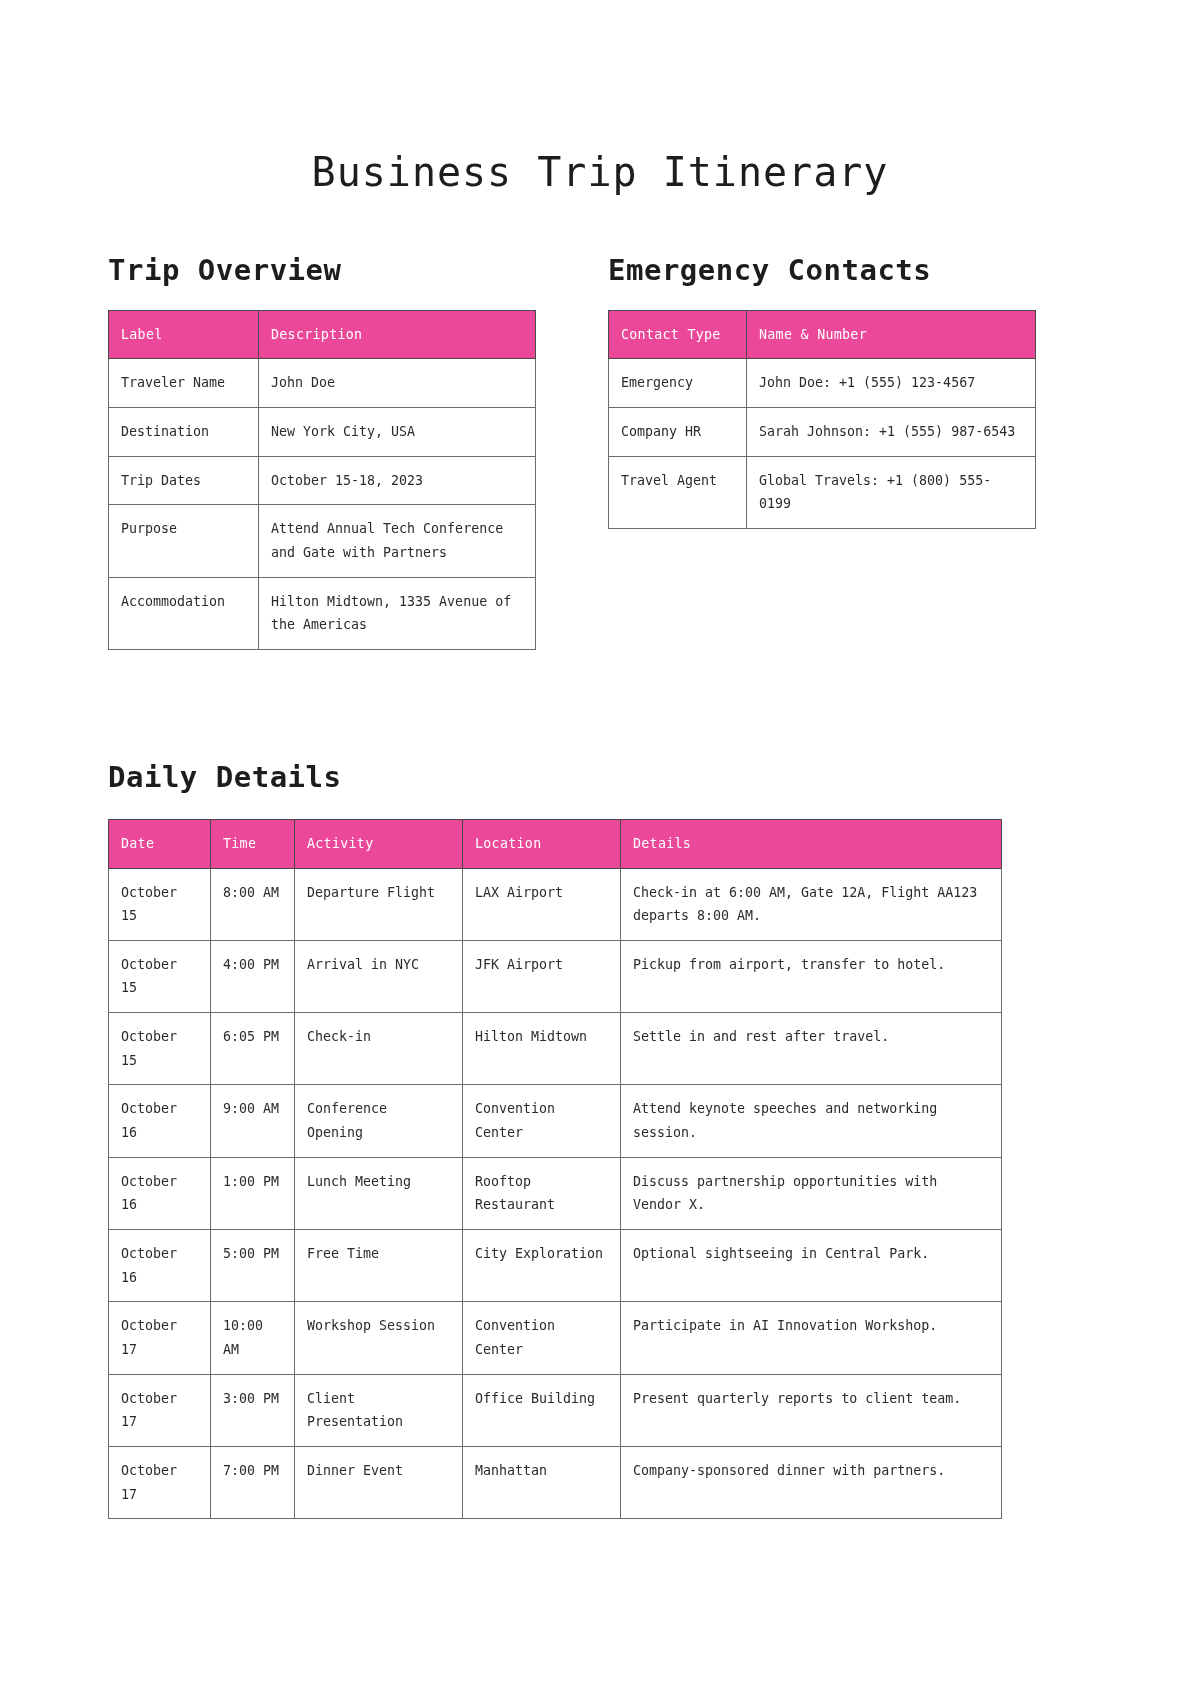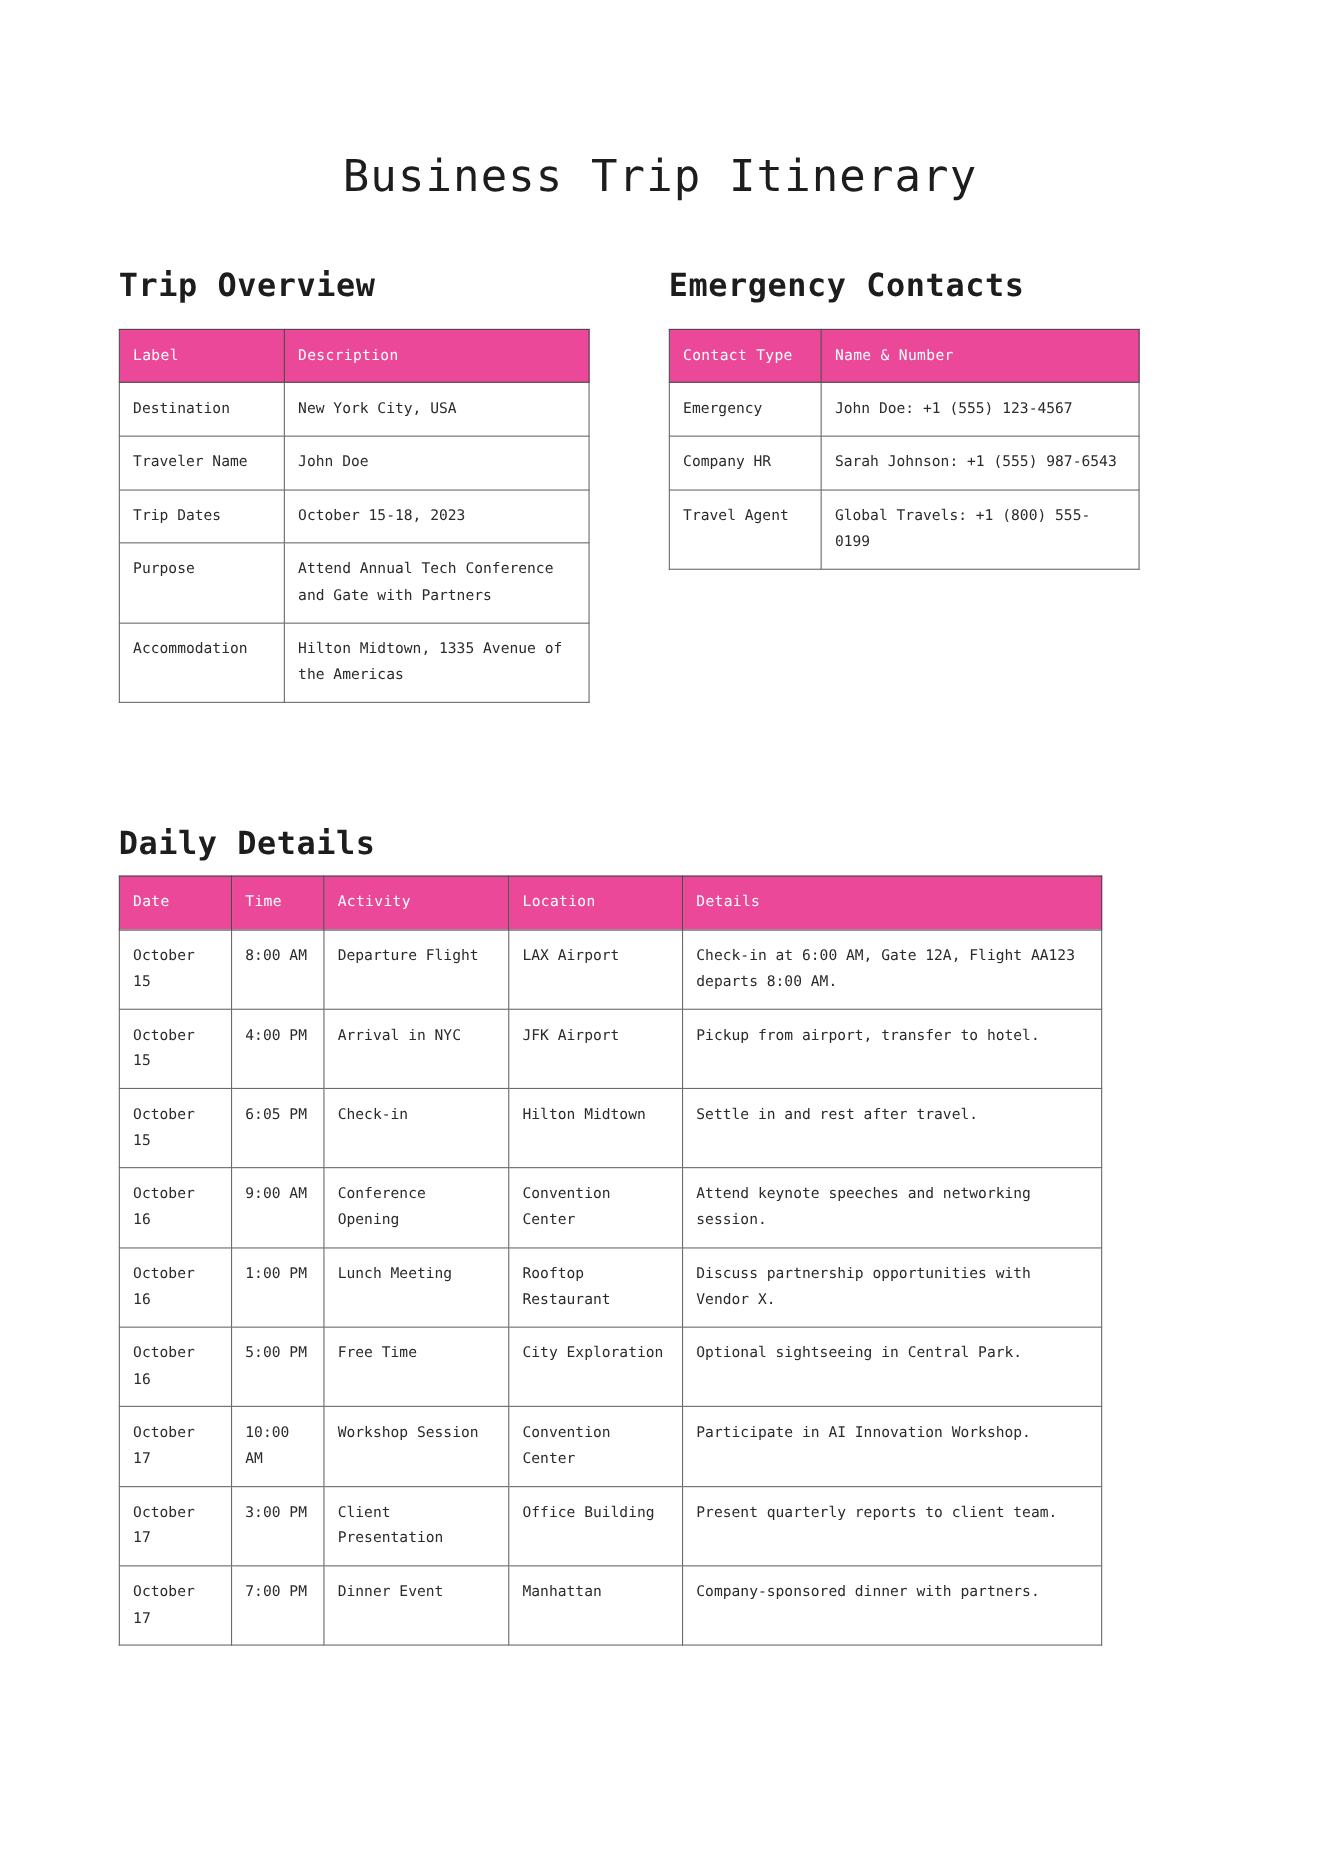--- a/index.html
+++ b/index.html
@@ -10,21 +10,21 @@
   }
   body {
     width: 1200px;
     height: 1697px;
     overflow: hidden;
     font-family: "DejaVu Sans Mono", "Liberation Mono", monospace;
     color: #222222;
   }
   .page {
     width: 1200px;
-    padding: 5px 108px;
+    padding: 16px 108px;
     position: relative;
   }
   .doc-title {
     text-align: center;
     font-size: 40px;
     font-weight: 400;
     letter-spacing: 1px;
     color: #1d1d1d;
     margin: 0;
     padding-top: 133px;
@@ -45,21 +45,21 @@
   .section-head {
     font-size: 29px;
     font-weight: 700;
     margin: 0 0 22px 0;
     color: #1d1d1d;
     line-height: 1.2;
     letter-spacing: 0.5px;
   }
   .section-head.daily {
     margin-top: 110px;
-    margin-bottom: 12px;
+    margin-bottom: 24px;
   }
   table {
     border-collapse: collapse;
     width: 100%;
     font-size: 13.3px;
     table-layout: fixed;
   }
   th, td {
     border: 1px solid #4a4a4a;
     padding: 12px 12px;
@@ -117,26 +117,26 @@
               <col class="c1">
             </colgroup>
           <thead>
             <tr>
               <th>Label</th>
               <th>Description</th>
             </tr>
           </thead>
           <tbody id="overview-body">
               <tr class="min-h-row">
+                <td>Traveler Name</td>
+                <td>John Doe</td>
+              </tr>
+              <tr class="min-h-row">
                 <td>Destination</td>
                 <td>New York City, USA</td>
-              </tr>
-              <tr class="min-h-row">
-                <td>Traveler Name</td>
-                <td>John Doe</td>
               </tr>
               <tr class="min-h-row">
                 <td>Trip Dates</td>
                 <td>October 15-18, 2023</td>
               </tr>
               <tr class="min-h-row">
                 <td>Purpose</td>
                 <td>Attend Annual Tech Conference and Gate with Partners</td>
               </tr>
               <tr class="min-h-row">

